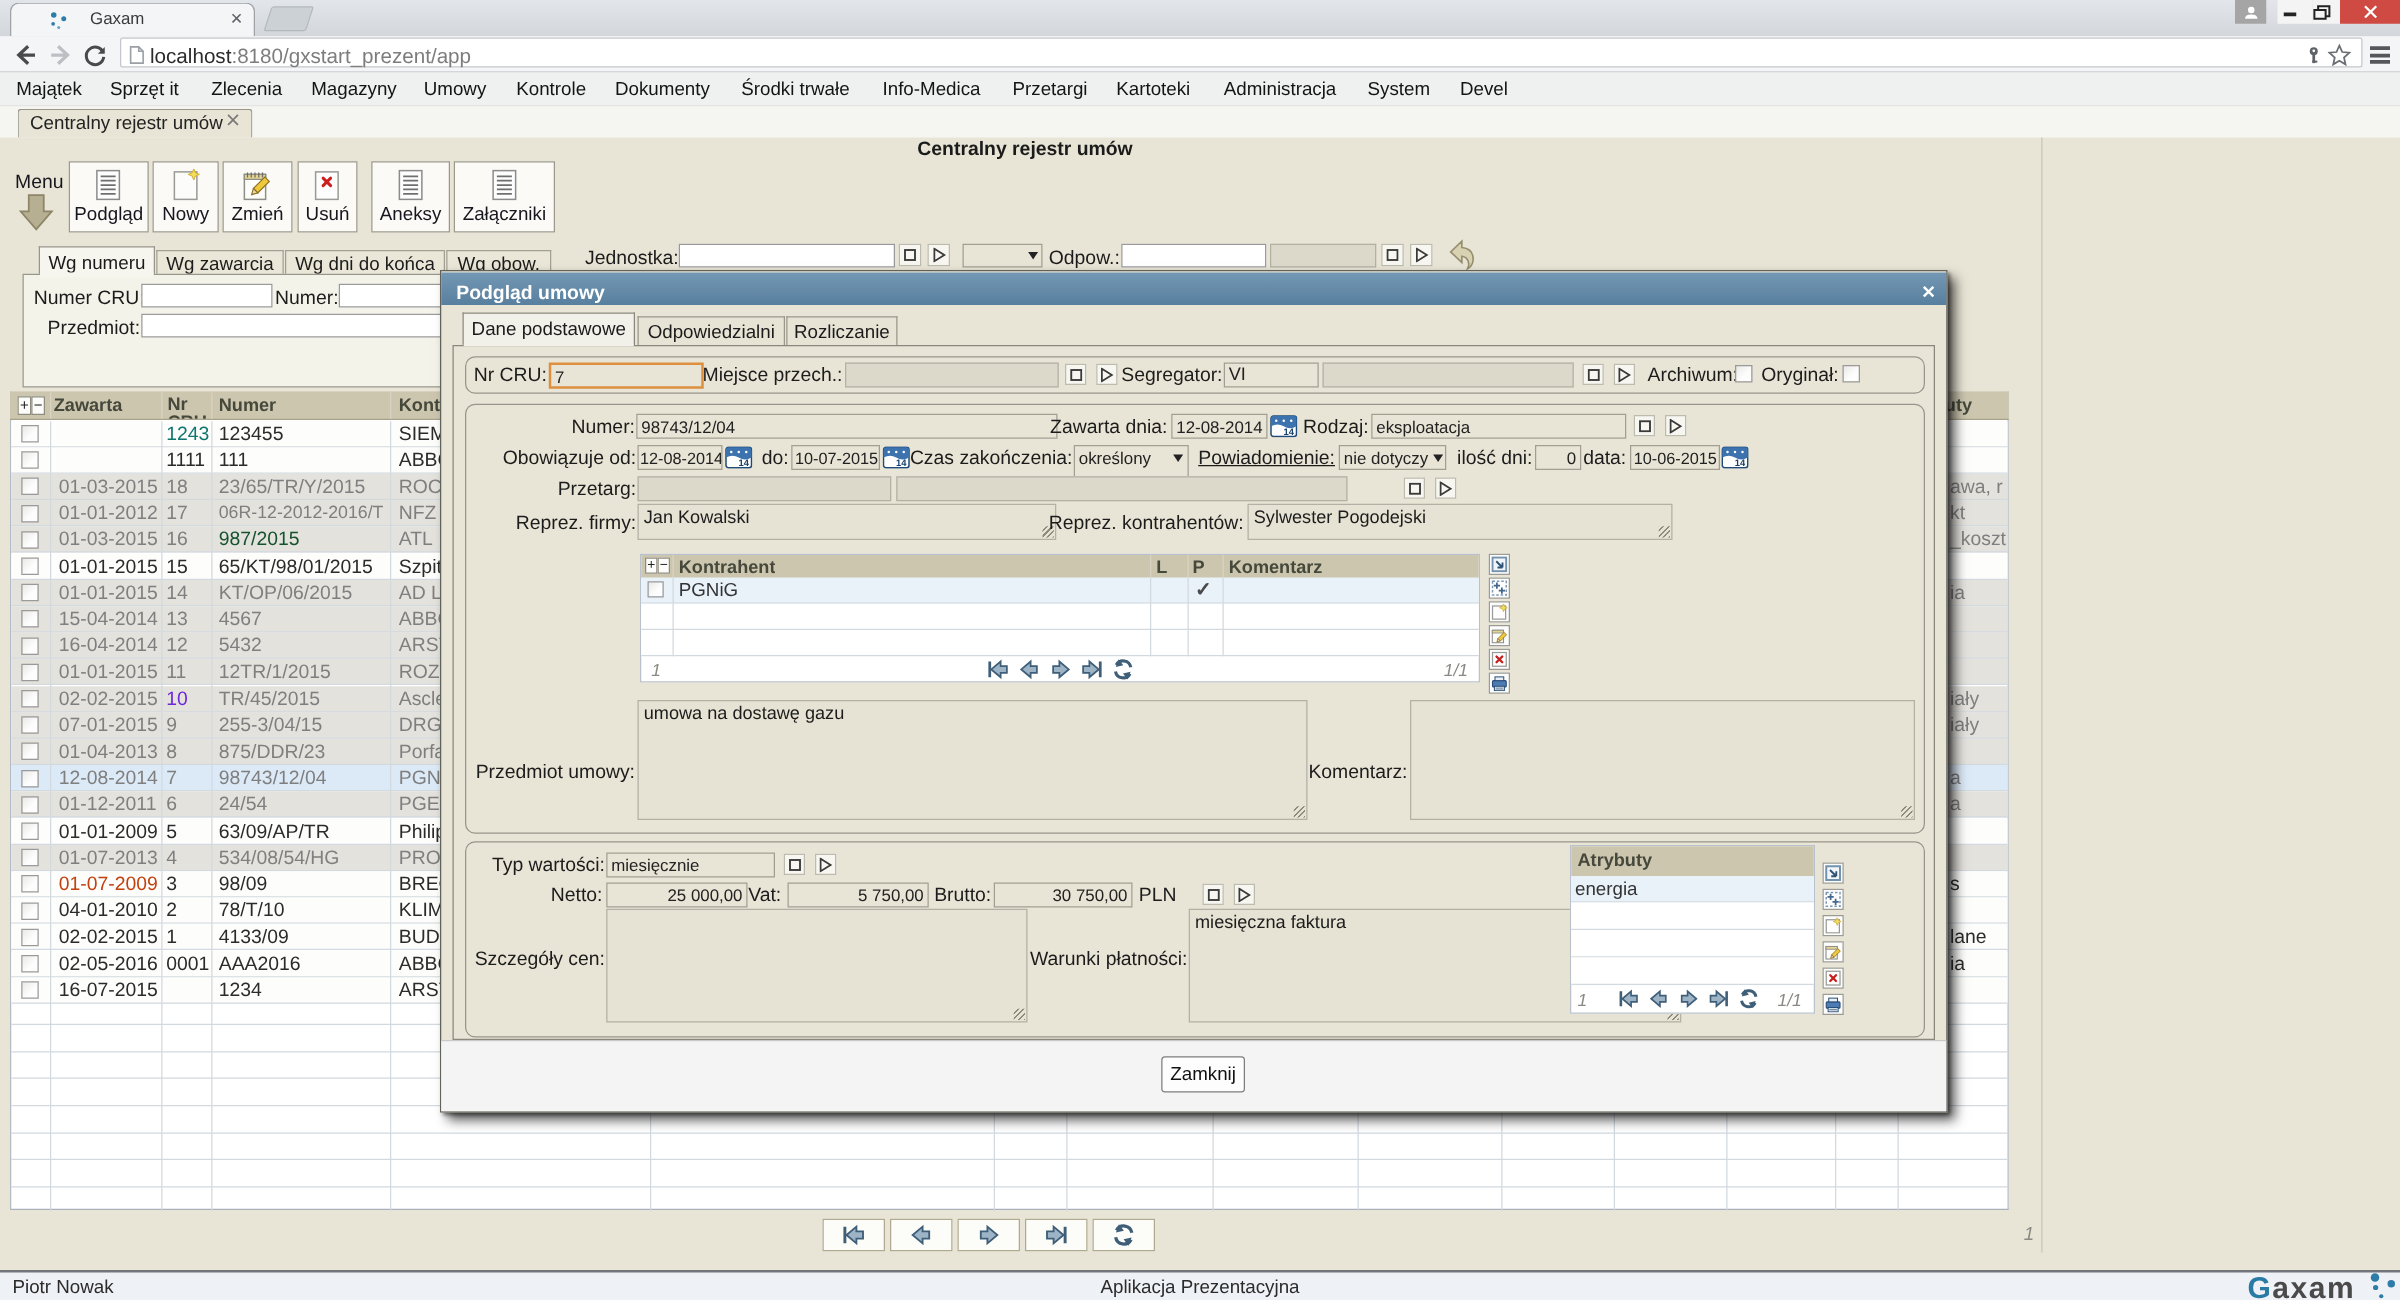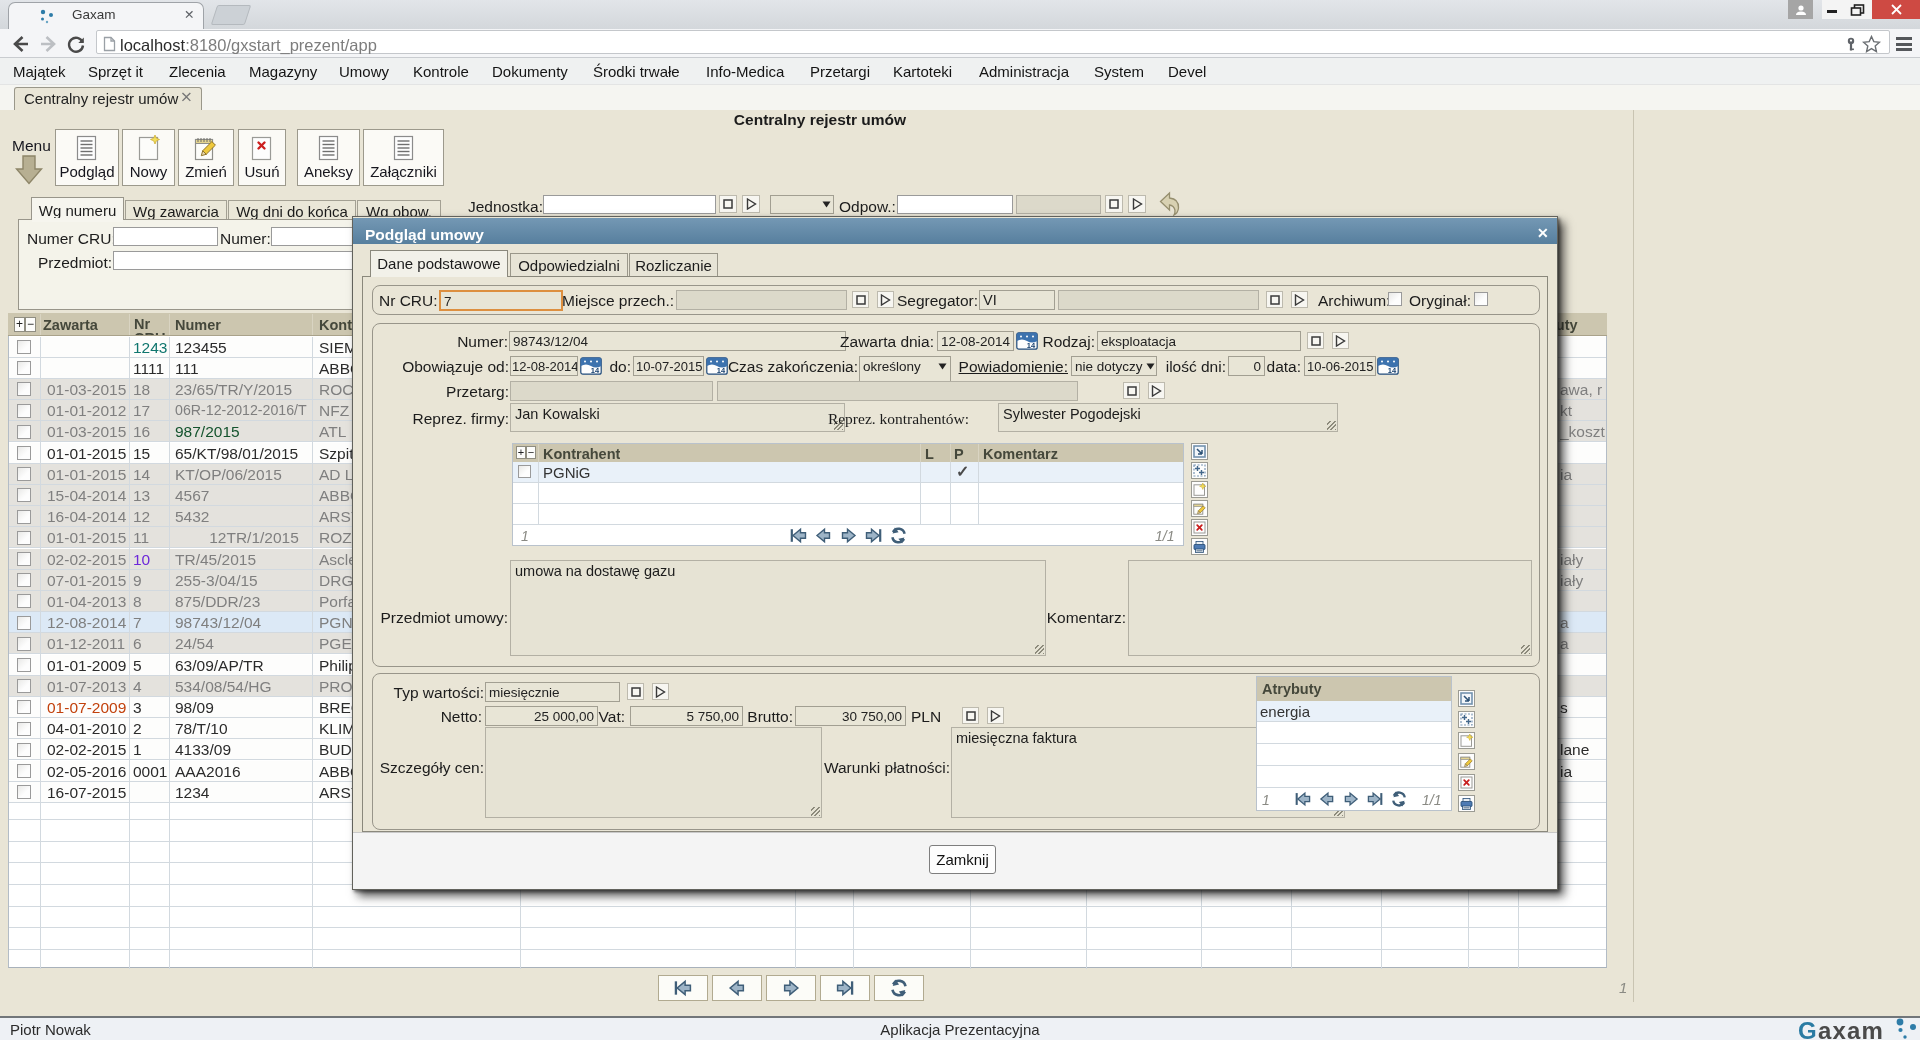--- a/index.html
+++ b/index.html
@@ -344,21 +344,21 @@
 <div class="row" style="left:9px;top:506.10px;width:1597px;height:21.20px;background:#e4e2dd"></div>
 <div class="cb" style="left:17px;top:509.6px;width:14px;height:14px"></div>
 <div class="cell" style="left:47px;top:506.10px;width:80px;color:#7f7f7f">16-04-2014</div>
 <div class="cell" style="left:133px;top:506.10px;width:35px;color:#7f7f7f">12</div>
 <div class="cell" style="left:175px;top:506.10px;width:136px;color:#7f7f7f;">5432</div>
 <div class="cell" style="left:319px;top:506.10px;width:200px;color:#7f7f7f">ARSYS</div>
 <div class="row" style="left:9px;top:527.30px;width:1597px;height:21.20px;background:#e4e2dd"></div>
 <div class="cb" style="left:17px;top:530.8px;width:14px;height:14px"></div>
 <div class="cell" style="left:47px;top:527.30px;width:80px;color:#7f7f7f">01-01-2015</div>
 <div class="cell" style="left:133px;top:527.30px;width:35px;color:#7f7f7f">11</div>
-<div class="cell" style="left:186px;top:527.30px;width:136px;color:#7f7f7f;text-align:center;">12TR/1/2015</div>
+<div class="cell" style="left:175px;top:527.30px;width:136px;color:#7f7f7f;">12TR/1/2015</div>
 <div class="cell" style="left:319px;top:527.30px;width:200px;color:#7f7f7f">ROZMUS</div>
 <div class="row" style="left:9px;top:548.50px;width:1597px;height:21.20px;background:#e4e2dd"></div>
 <div class="cb" style="left:17px;top:552.0px;width:14px;height:14px"></div>
 <div class="cell" style="left:47px;top:548.50px;width:80px;color:#7f7f7f">02-02-2015</div>
 <div class="cell" style="left:133px;top:548.50px;width:35px;color:#6d28d9">10</div>
 <div class="cell" style="left:175px;top:548.50px;width:136px;color:#7f7f7f;">TR/45/2015</div>
 <div class="cell" style="left:319px;top:548.50px;width:200px;color:#7f7f7f">Asclepios</div>
 <div class="cell" style="left:1560px;top:548.50px;width:46px;color:#7f7f7f">iały</div>
 <div class="row" style="left:9px;top:569.70px;width:1597px;height:21.20px;background:#e4e2dd"></div>
 <div class="cb" style="left:17px;top:573.2px;width:14px;height:14px"></div>
@@ -617,21 +617,21 @@
         <rect x="1" y="1" width="8" height="8" fill="none" stroke="#3a3a3a" stroke-width="1.5"></rect>
       </svg>
     </div>
 <div class="sbtn" style="left:1148px;top:382px;width:17px;height:17px">
       <svg width="11" height="12" viewBox="0 0 11 12">
         <path d="M1.5 1 L9.5 6 L1.5 11 Z" fill="none" stroke="#3a3a3a" stroke-width="1.4"></path>
       </svg>
     </div>
 <div class="lb" style="left:402px;top:409px;width:107px;text-align:right;">Reprez. firmy:</div>
 <div class="ta" style="left:510px;top:403px;width:335px;height:29px">Jan Kowalski<div class="rh"></div></div>
-<div class="lb" style="left:802px;top:409px;width:193px;text-align:center;font-family:Liberation Serif, serif;">Reprez. kontrahentów:</div>
+<div class="lb" style="left:802px;top:409px;width:193px;text-align:right;">Reprez. kontrahentów:</div>
 <div class="ta" style="left:998px;top:403px;width:340px;height:29px">Sylwester Pogodejski<div class="rh"></div></div>
 <div class="abs" style="left:512px;top:443px;width:672px;height:103px;background:#fff;border:1px solid #b9c2cc"></div>
 <div class="abs" style="left:513px;top:444px;width:670px;height:19px;background:#ccc6af"></div>
 <div class="abs" style="left:538px;top:444px;width:1px;height:19px;background:#d9d4c2"></div>
 <div class="abs" style="left:920px;top:444px;width:1px;height:19px;background:#d9d4c2"></div>
 <div class="abs" style="left:950px;top:444px;width:1px;height:19px;background:#d9d4c2"></div>
 <div class="abs" style="left:978px;top:444px;width:1px;height:19px;background:#d9d4c2"></div>
 <div class="abs" style="left:516px;top:446px;width:10px;height:13px;background:#fcfcfa;border:1px solid #8f8d80;font-size:11px;line-height:11px;text-align:center;color:#222">+</div>
 <div class="abs" style="left:526px;top:446px;width:10px;height:13px;background:#fcfcfa;border:1px solid #8f8d80;font-size:11px;line-height:11px;text-align:center;color:#222">−</div>
 <div class="hd" style="left:543px;top:446px;font-size:14.5px">Kontrahent</div>

